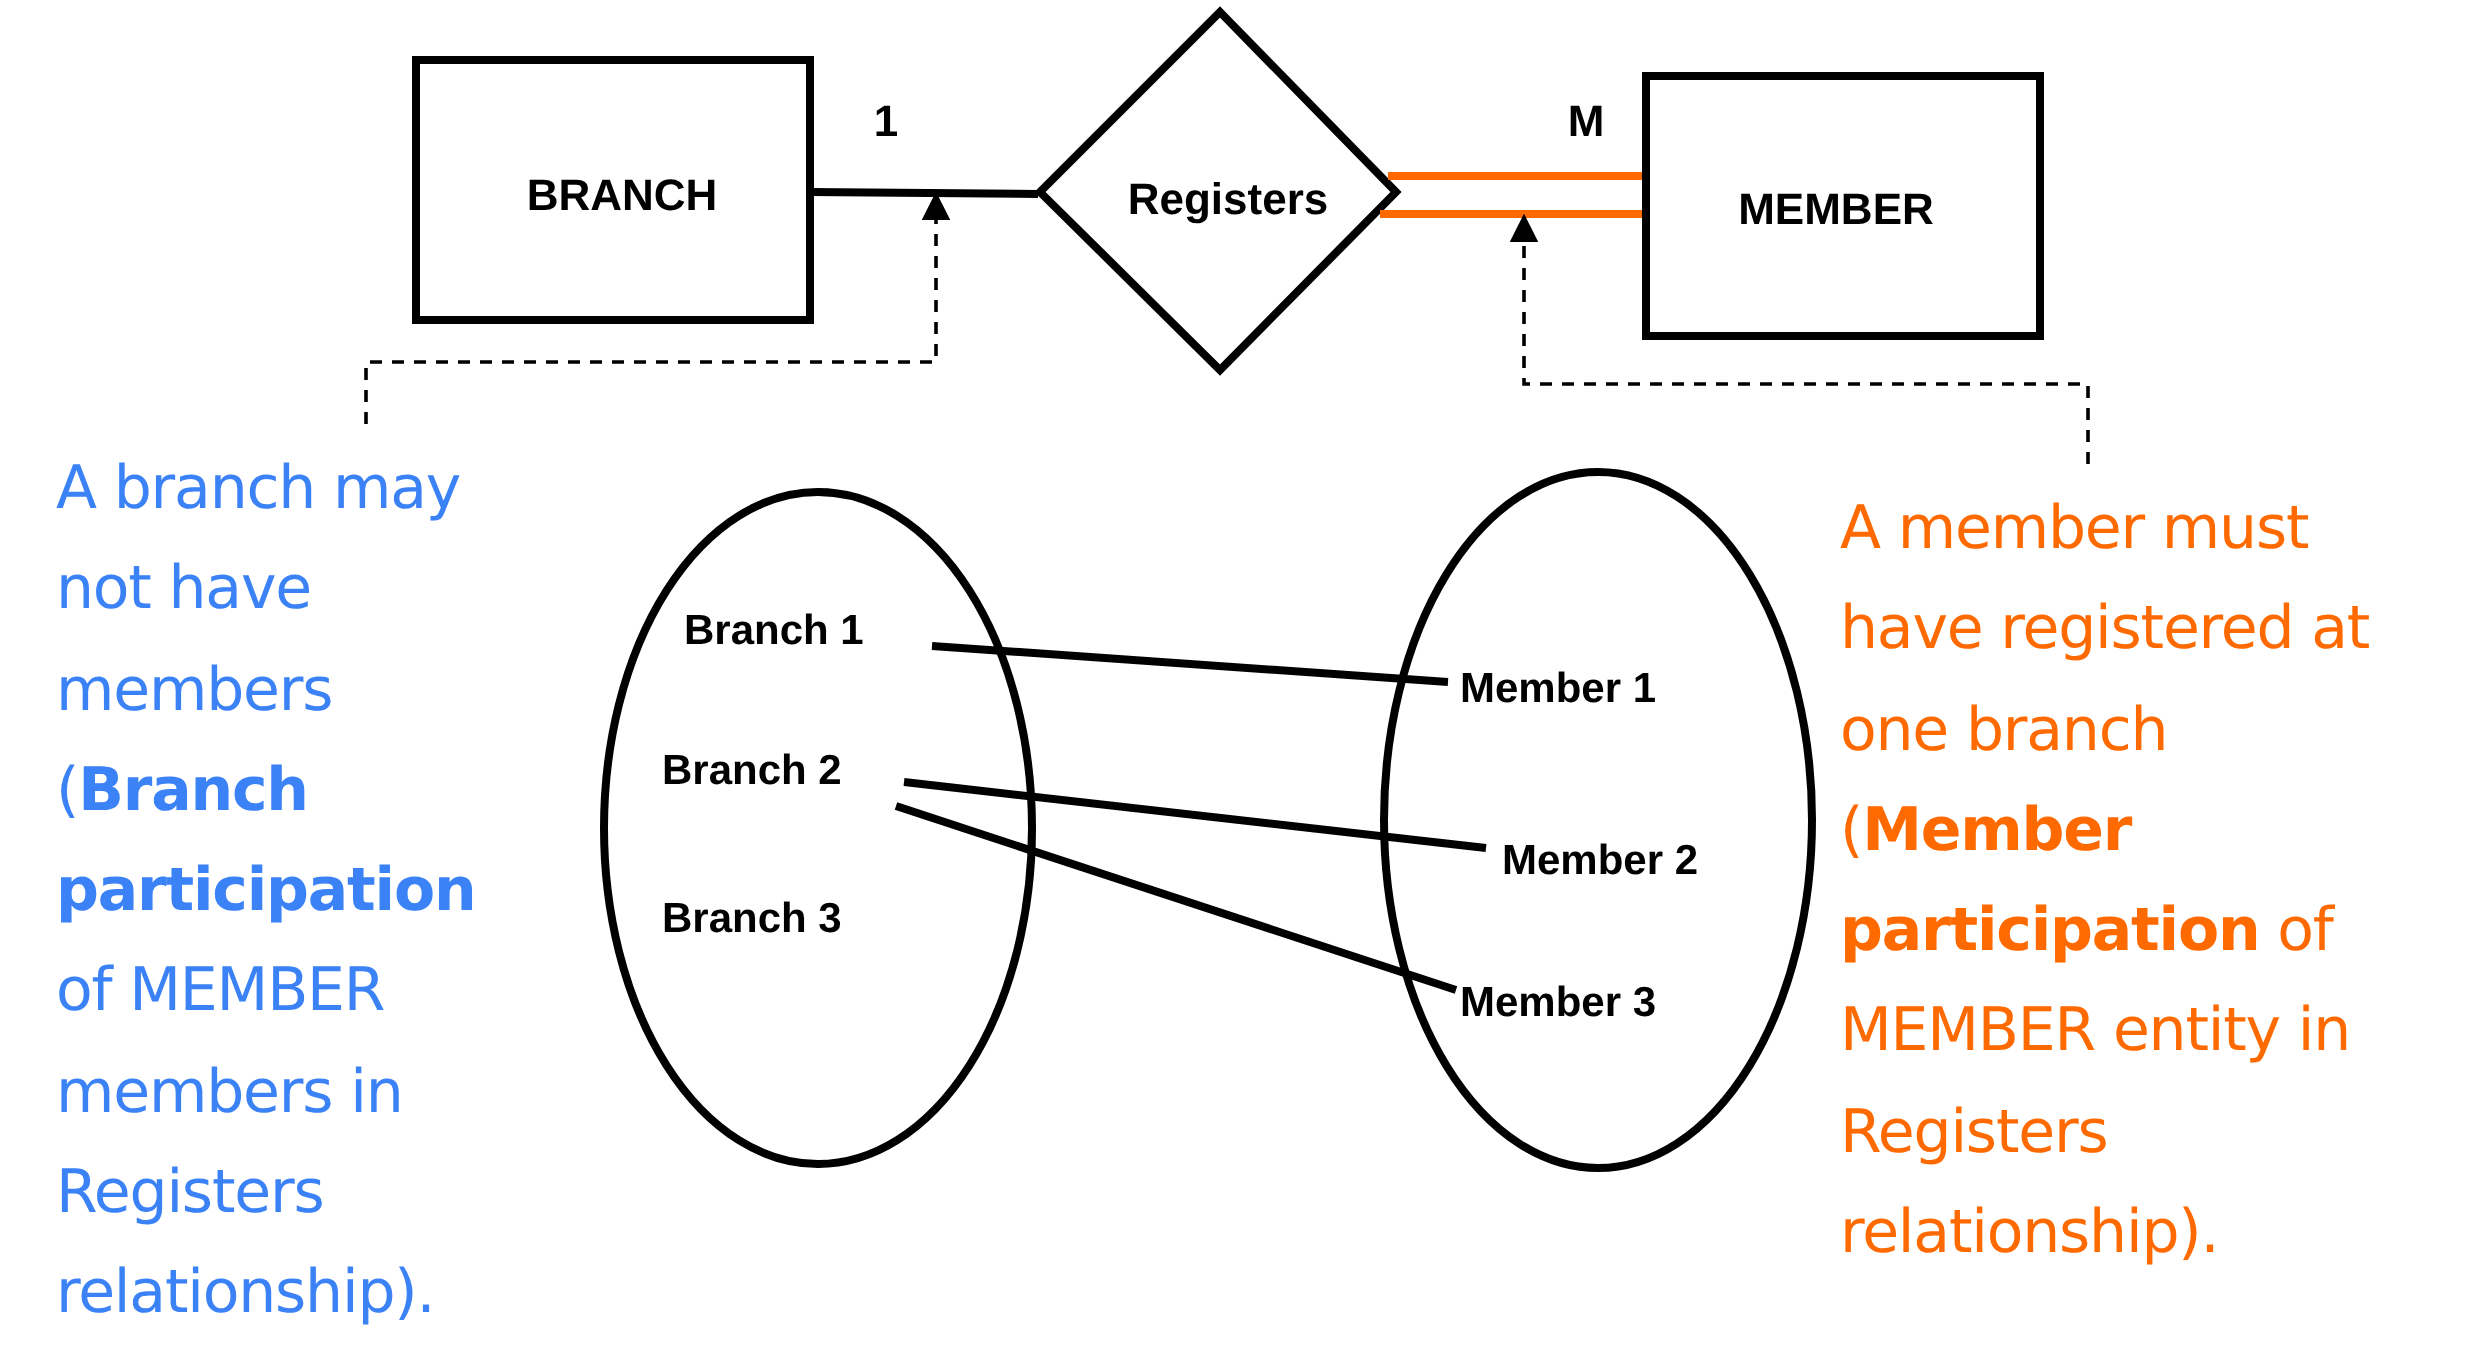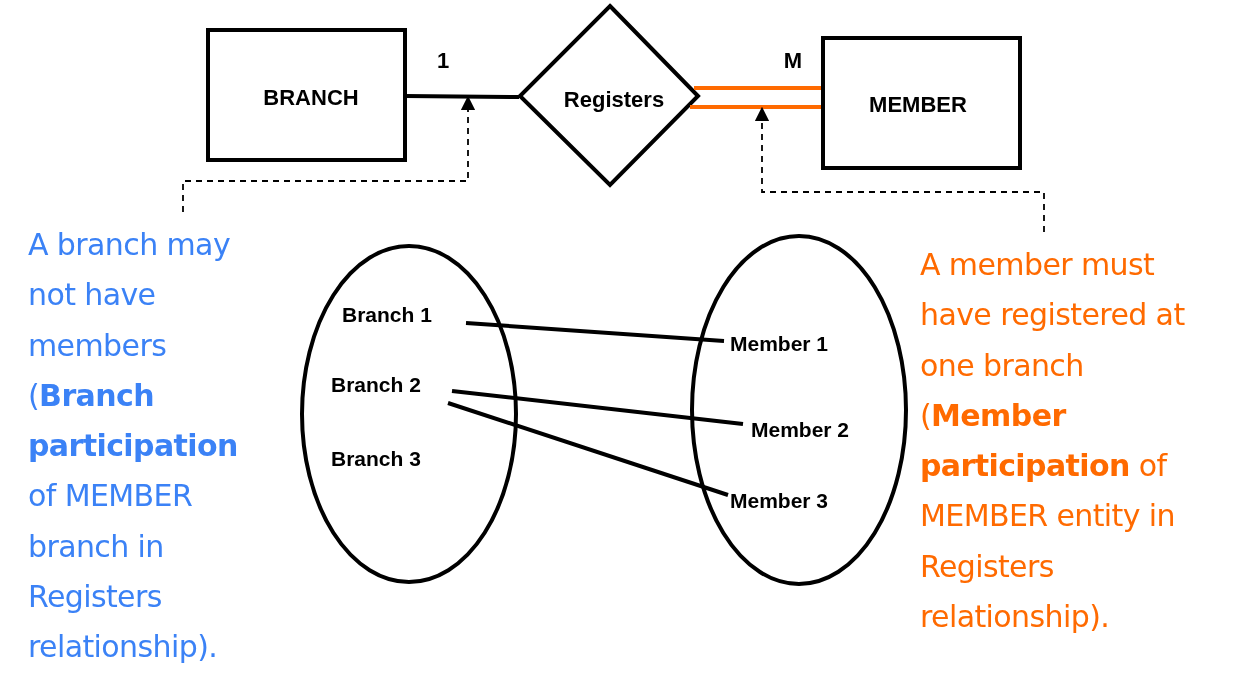--- a/index.html
+++ b/index.html
@@ -78,21 +78,21 @@
   <text class="inst-label" x="730" y="508">Member 3</text>
 </svg>
 
 <div id="note-left" class="note" style="color: #3b82f6;">
     <div>A branch may</div>
     <div>not have</div>
     <div>members</div>
     <div>(<b>Branch</b></div>
     <div><b>participation</b></div>
     <div>of MEMBER</div>
-    <div>branch in</div>
+    <div>members in</div>
     <div>Registers</div>
     <div>relationship).</div>
   </div>
 <div id="note-right" class="note" style="color: rgb(255, 106, 0);">
     <div>A member must</div>
     <div>have registered at</div>
     <div>one branch</div>
     <div>(<b>Member</b></div>
     <div><b>participation</b> of</div>
     <div>MEMBER entity in</div>

